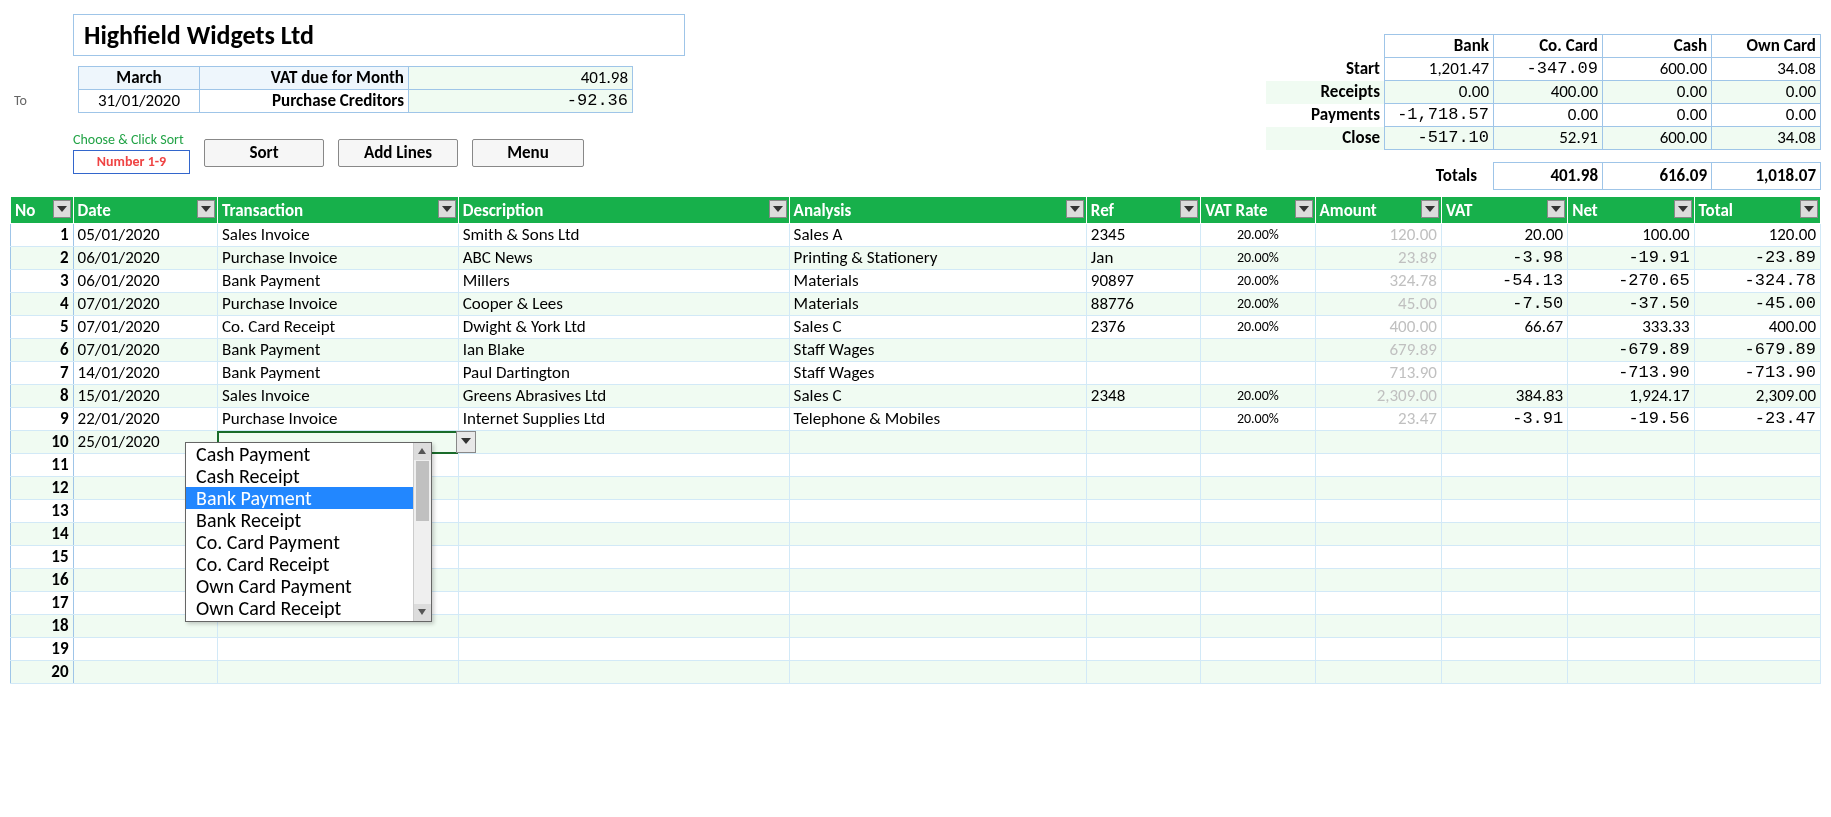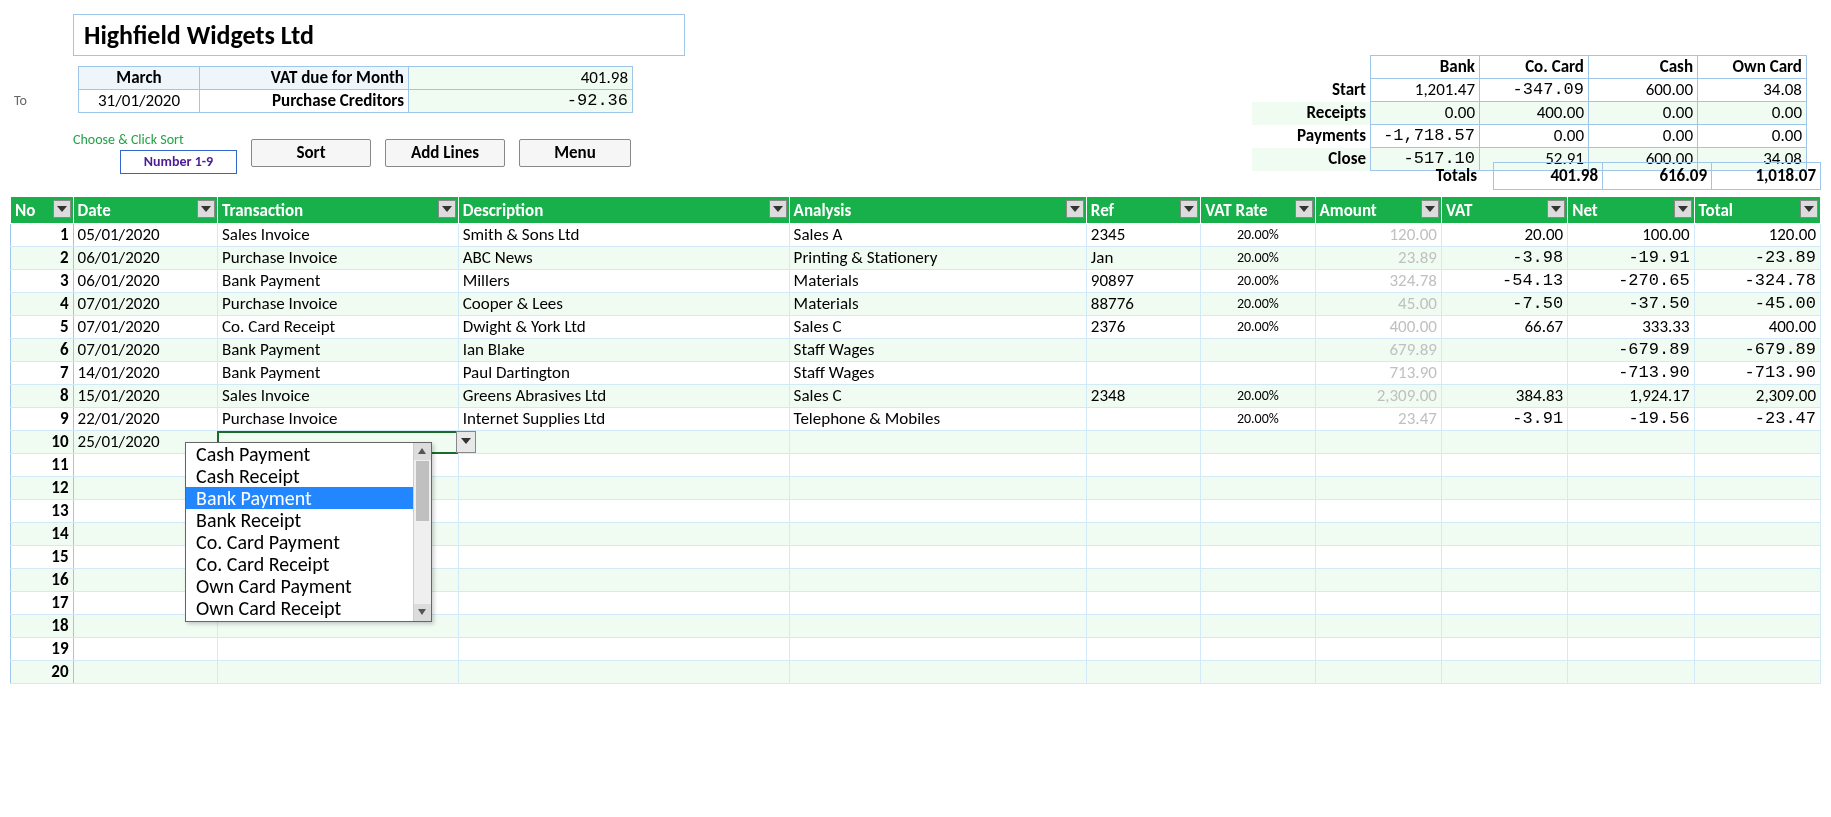--- a/index.html
+++ b/index.html
@@ -12,21 +12,21 @@
   .ctr{text-align:center;}
   .bold{font-weight:700;}
   .faint{color:#c0c0c0;}
   .lblSmall{font-size:14px;color:#666;}
   .companyBox{border:1px solid #9fc5e8;padding:4px 10px;font-size:26px;font-weight:700;display:inline-block;width:590px;}
   
   .monthBlk td{border:1px solid #9fc5e8;}
   .mint{background:#f0fbf2;}
   
   .sortCap{color:#22a346;font-size:14px;margin-bottom:2px;}
-  .sortSel{border:1.5px solid #3366cc;background:#fff;color:#4c1d95;font-weight:700;text-align:center;height:22px;line-height:22px;width:115px;font-size:14px;margin-left:47px;}
+  .sortSel{border:1.5px solid #3366cc;background:#fff;color:#ef4444;font-weight:700;text-align:center;height:22px;line-height:22px;width:115px;font-size:14px;}
   button.btn{font-family:inherit;font-size:17px;font-weight:700;background:#f6f6f6;border:1px solid #888;height:28px;padding:0 18px;cursor:pointer;border-radius:2px;}
   
   .summary td{border:1px solid #9fc5e8;}
   
   .grid{width:100%;}
   .grid th{background:#17b04b;color:#fff;font-weight:700;text-align:left;border:1px solid #fff;padding:1px 4px;height:24px;position:relative;}
   .grid .dd{position:absolute;right:2px;top:3px;width:16px;height:16px;background:#dcdcdc;border:1px solid #888;}
   .grid .dd:after{content:"";position:absolute;left:3px;top:5px;border-left:5px solid transparent;border-right:5px solid transparent;border-top:6px solid #333;}
   .grid td{border:1px solid #d2e9f7;height:21px;}
   .grid tr.alt td{background:#f0fbf2;}
@@ -95,21 +95,21 @@
         <div class="sortCap">Choose &amp; Click Sort</div>
         <div class="sortSel">Number  1-9</div>
       </div>
       <button class="btn" style="width:120px">Sort</button>
       <button class="btn" style="width:120px">Add Lines</button>
       <button class="btn" style="width:112px">Menu</button>
     </div>
   </div>
 
   <div class="rightTop">
-    <table class="summary" style="position:absolute;right:14px;top:20px;margin-top:21px;">
+    <table class="summary" style="position:absolute;right:0;top:20px;">
       <tbody>
             <tr>
         <td style="border:none;width:110px"></td>
         <td class="bold num" style="width:100px">Bank</td>
         <td class="bold num" style="width:100px">Co. Card</td>
         <td class="bold num" style="width:100px">Cash</td>
         <td class="bold num" style="width:100px">Own Card</td>
       </tr>
       </tbody>
           <tbody id="summaryBody">

